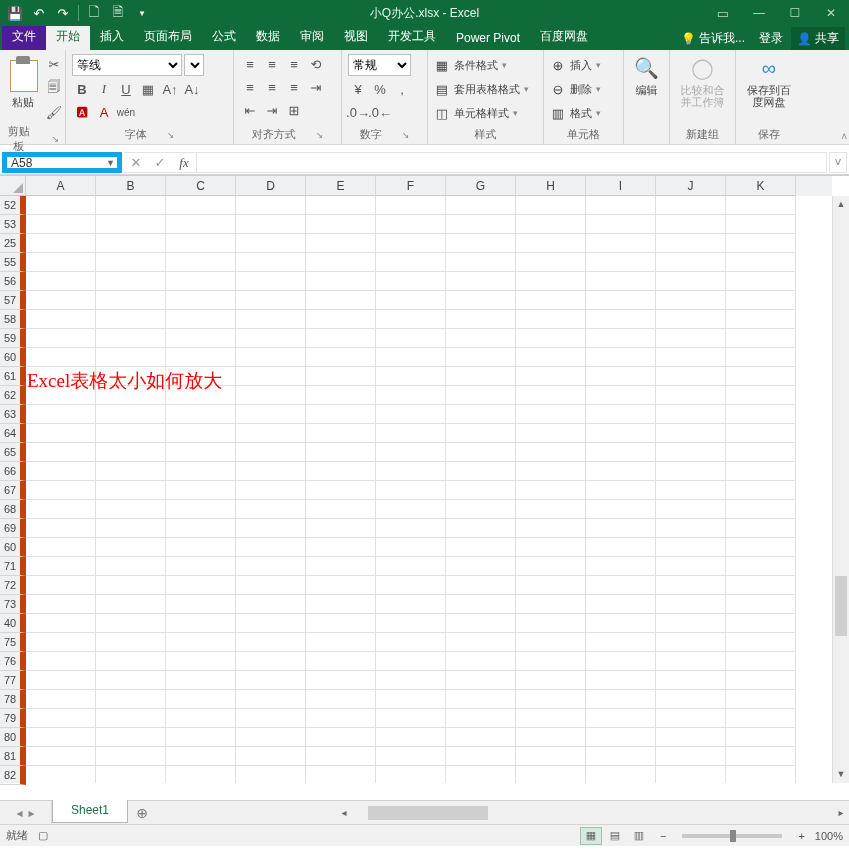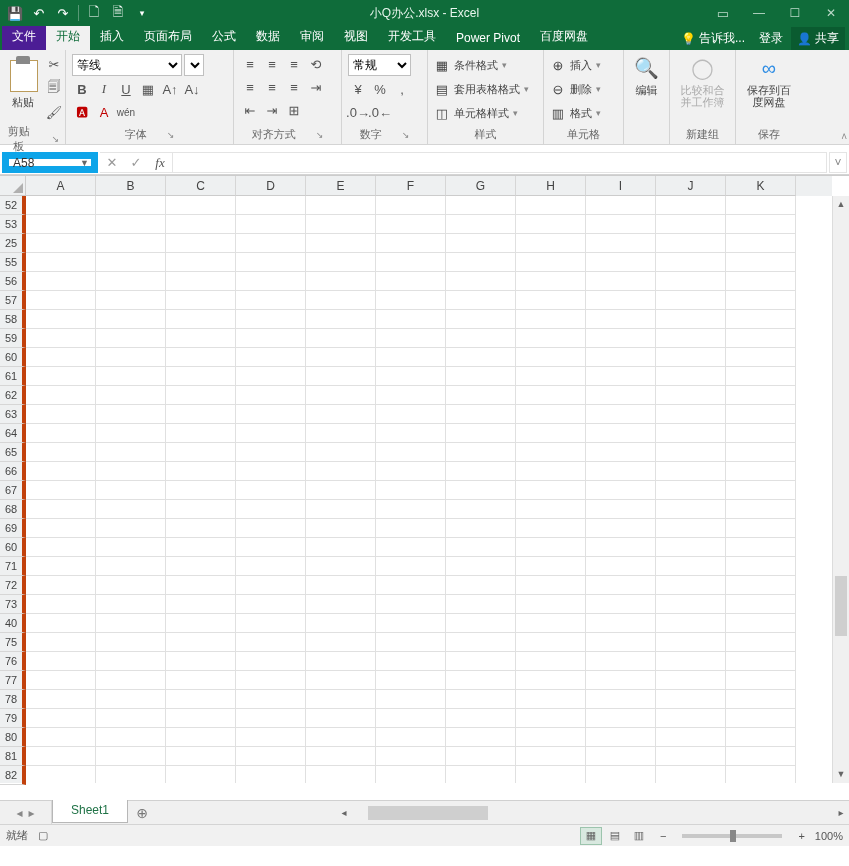--- a/index.html
+++ b/index.html
@@ -41,36 +41,36 @@
 .clip-icon { width:34px; height:40px; position:relative; }
 .clip-icon::before { content:""; position:absolute; left:4px; top:6px; width:26px; height:30px; background:#fff; border:1px solid #bb9b5a; }
 .clip-icon::after { content:""; position:absolute; left:10px; top:2px; width:14px; height:8px; background:#888; border-radius:2px 2px 0 0; }
 
 
 .style-row { display:flex; align-items:center; gap:4px; font-size:11px; color:#444; height:22px; cursor:pointer; white-space:nowrap; }
 .style-row .ic2 { width:16px; height:16px; display:flex; align-items:center; justify-content:center; font-size:13px; }
 
 
 .fbar { height:24px; border-bottom:1px solid #d4d4d4; display:flex; align-items:stretch; background:#fff; margin-top:6px; }
-.namebox { width:96px; border:7px solid #0ea5e9; margin:1px 2px; display:flex; align-items:center; padding:0 4px; font-size:12px; position:relative; background:#fff; }
+.namebox { width:120px; border:5px solid #0ea5e9; margin:1px 2px; display:flex; align-items:center; padding:0 4px; font-size:12px; position:relative; background:#fff; }
 .namebox .dd { position:absolute; right:2px; font-size:9px; color:#666; }
 .fx-btns { display:flex; align-items:center; border:1px solid #e4e4e4; border-left:none; border-right:none; margin:1px 0; }
 .fx-btns span { width:24px; text-align:center; color:#999; font-size:13px; }
 .fx-btns .fx { font-style:italic; font-family:serif; color:#555; }
 .formula-input { flex:1; border:1px solid #e4e4e4; margin:1px 2px 1px 0; background:#fff; }
 .fbar .expand { width:18px; display:flex; align-items:center; justify-content:center; color:#888; border:1px solid #e4e4e4; margin:1px 2px 1px 0; }
 
 
 .grid-wrap { position:relative; height:625px; border-top:1px solid #ccc; }
 .corner { position:absolute; left:0; top:0; width:26px; height:20px; background:#eef0f1; border-right:1px solid #ccc; border-bottom:1px solid #ccc; }
 .corner::after { content:""; position:absolute; right:2px; bottom:2px; border:5px solid transparent; border-right-color:#b0b0b0; border-bottom-color:#b0b0b0; }
 .col-headers { position:absolute; left:26px; top:0; right:17px; height:20px; display:flex; background:#eef0f1; }
 .ch { flex:0 0 70px; border-right:1px solid #d6d6d6; border-bottom:1px solid #ccc; text-align:center; font-size:12px; color:#444; line-height:20px; }
 .row-headers { position:absolute; left:0; top:20px; width:26px; bottom:17px; background:#eef0f1; }
-.rh { height:19px; border-bottom:1px solid #d6d6d6; border-right:4px solid #c2410c; text-align:center; font-size:11px; color:#444; line-height:19px; }
+.rh { height:19px; border-bottom:1px solid #d6d6d6; border-right:6px solid #c2410c; text-align:center; font-size:11px; color:#444; line-height:19px; }
 .cells { position:absolute; left:26px; top:20px; right:17px; bottom:17px; overflow:hidden; }
 .crow { height:19px; display:flex; }
 .cell { flex:0 0 70px; border-right:1px solid #e0e0e0; border-bottom:1px solid #e0e0e0; }
 .big-text { position:absolute; left:1px; top:172px; font-size:19px; color:#ff0000; font-family:SimSun,serif; letter-spacing:0px; white-space:nowrap; }
 .vscroll { position:absolute; right:0; top:20px; width:17px; bottom:17px; background:#f0f0f0; border-left:1px solid #dcdcdc; }
 .vscroll .arrow { height:17px; background:#f0f0f0; text-align:center; font-size:9px; color:#666; line-height:17px; }
 .vscroll .thumb { position:absolute; top:380px; left:2px; right:2px; height:60px; background:#cfcfcf; }
 
 
 .sheet-area { height:24px; display:flex; align-items:stretch; border-top:1px solid #d0d0d0; background:#f0f0f0; }
@@ -366,20 +366,21 @@
       <div class="rh">75</div>
       <div class="rh">76</div>
       <div class="rh">77</div>
       <div class="rh">78</div>
       <div class="rh">79</div>
       <div class="rh">80</div>
       <div class="rh">81</div>
       <div class="rh">82</div>
     </div>
   <div class="cells" id="cells">
+    <div class="big-text">Excel表格太小如何放大</div>
   <div class="crow">
         <div class="cell"></div>
         <div class="cell"></div>
         <div class="cell"></div>
         <div class="cell"></div>
         <div class="cell"></div>
         <div class="cell"></div>
         <div class="cell"></div>
         <div class="cell"></div>
         <div class="cell"></div>

